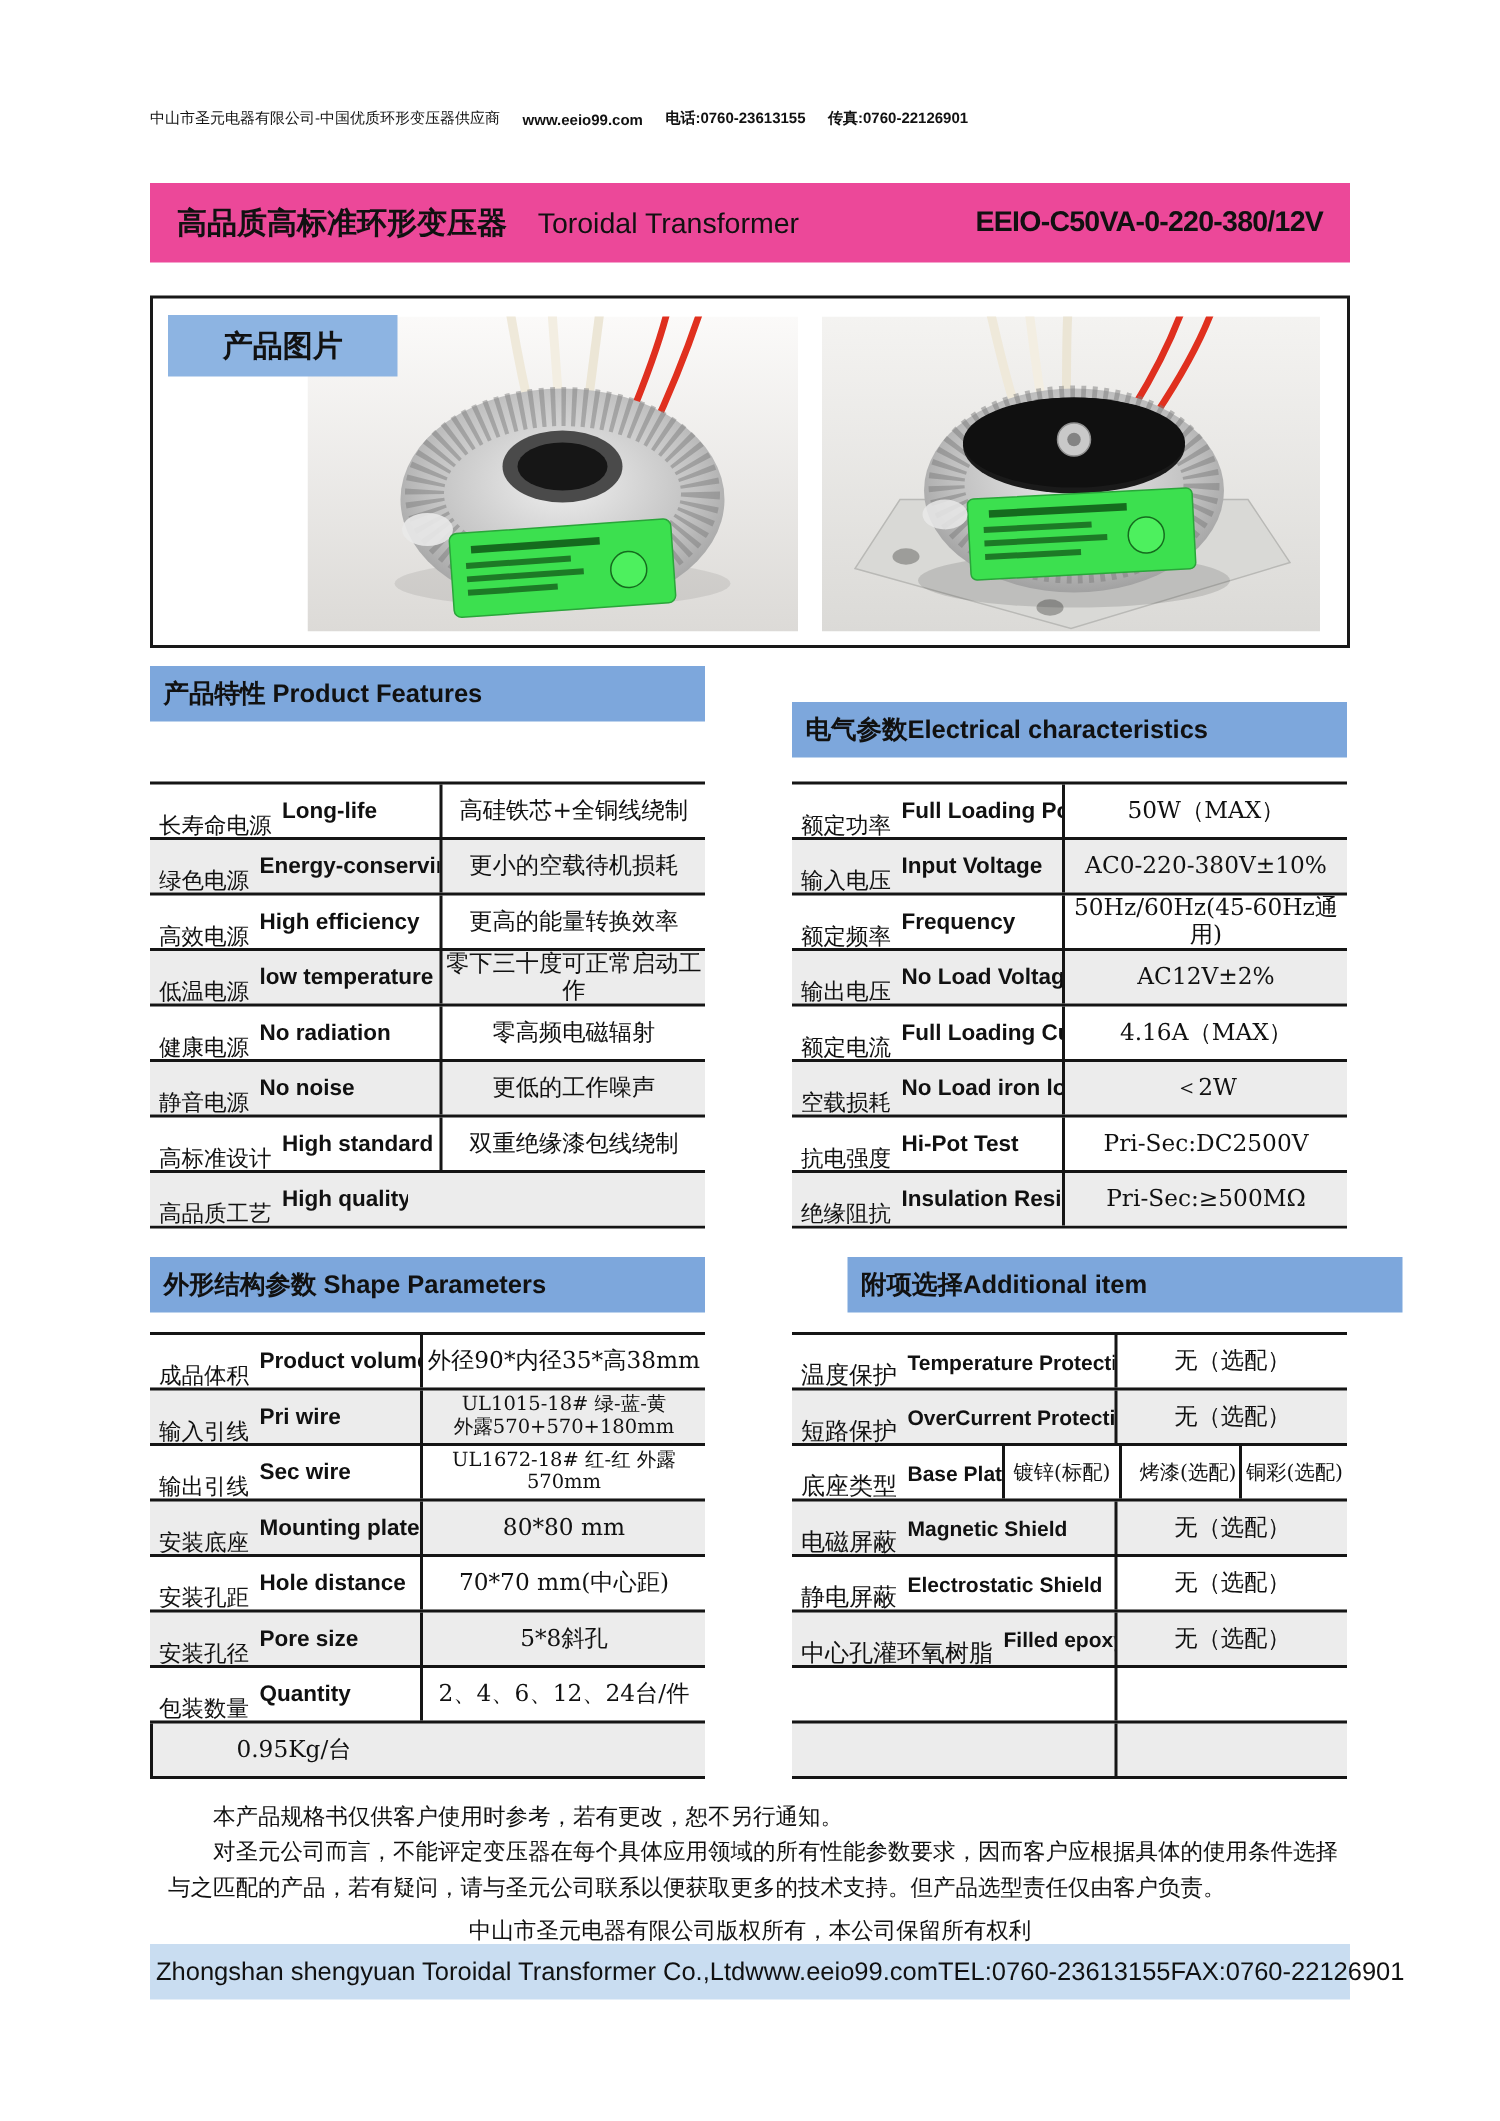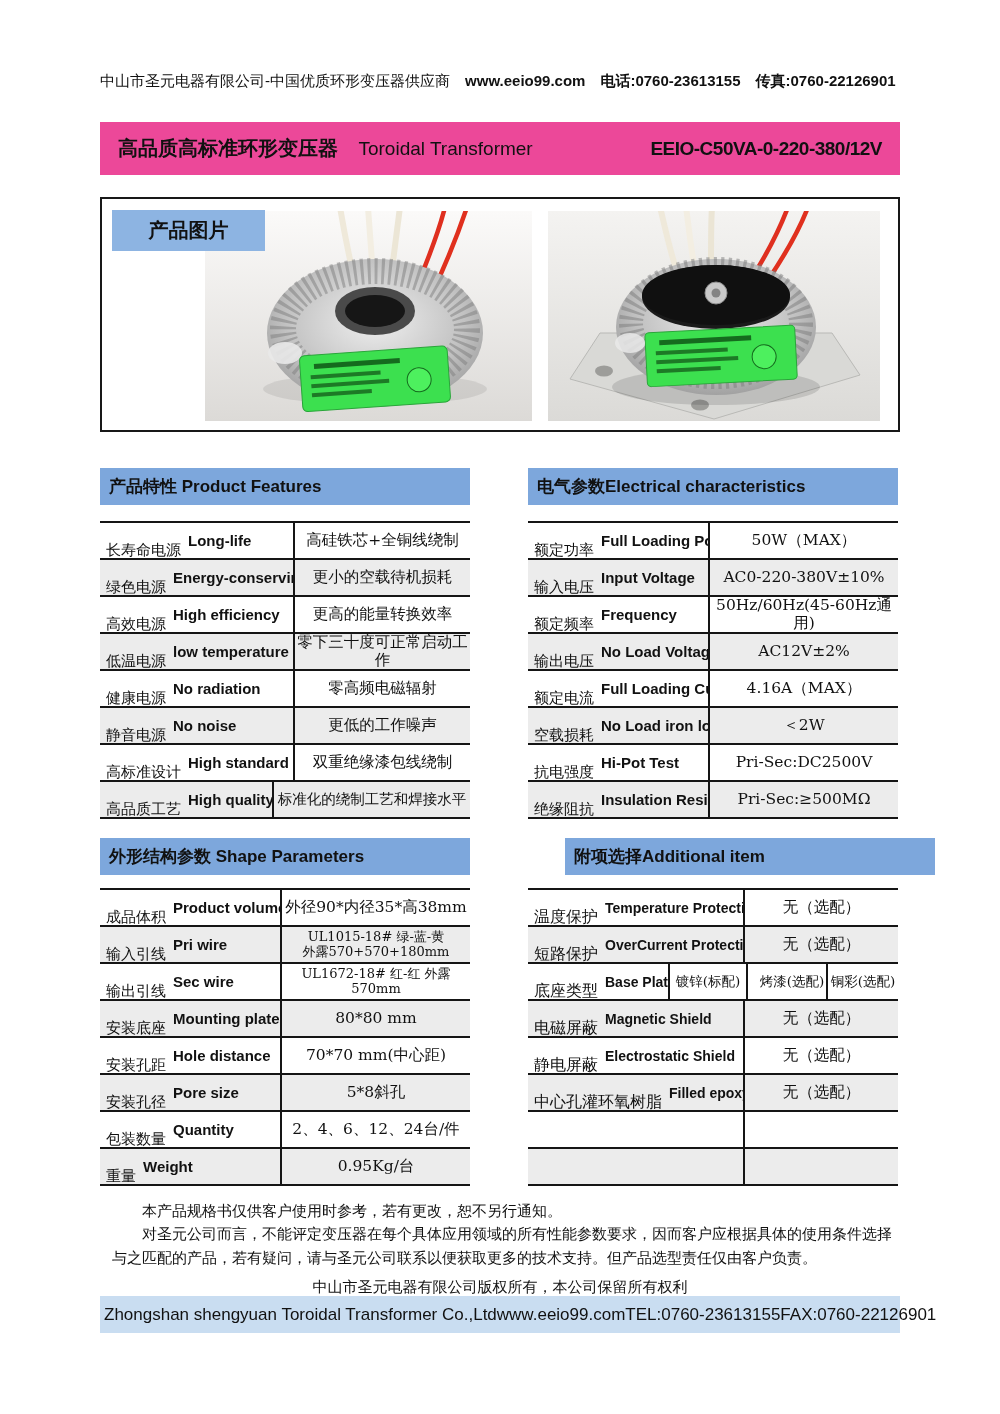--- a/index.html
+++ b/index.html
@@ -1,21 +1,21 @@
 <!DOCTYPE html>
 <html><head>
 <meta charset="utf-8">
 <style>
   html,body{margin:0;padding:0;background:#fff;}
   .page{position:relative;width:1000px;height:1414px;background:#ffffff;overflow:hidden;
         font-family:"Liberation Sans",sans-serif;color:#111;}
 
   
   .tophdr{position:absolute;left:100px;top:72px;width:800px;display:flex;gap:15px;
-          align-items:flex-start;white-space:nowrap;font-size:15px;}
+          align-items:flex-end;white-space:nowrap;font-size:10px;}
   .tophdr .cnpart{font-family:"DejaVu Serif",serif;}
   .tophdr .bpart{font-weight:600;}
 
   
   .titlebar{position:absolute;left:100px;top:122px;width:800px;height:53px;background:#ec4899;
             display:flex;align-items:center;justify-content:space-between;padding:0 18px;box-sizing:border-box;}
   .titlebar .tcn{font-size:20px;font-weight:700;}
   .titlebar .ten{font-size:19px;margin-left:16px;font-weight:400;}
   .titlebar .tmodel{font-size:19px;font-weight:700;letter-spacing:-0.5px;}
 
@@ -25,21 +25,21 @@
   .imglabel{position:absolute;left:10px;top:11px;width:153px;height:41px;background:#8db4e2;
             display:flex;align-items:center;justify-content:center;font-size:20px;font-weight:700;z-index:2;}
   .photo{position:absolute;top:12px;height:210px;z-index:1;}
   .photo.left{left:103px;width:327px;}
   .photo.right{left:446px;width:332px;}
   .photo svg{display:block;width:100%;height:100%;}
 
   
   .sec-header{position:absolute;width:370px;height:37px;background:#7da7dc;display:flex;align-items:center;
               padding-left:9px;box-sizing:border-box;font-size:17px;font-weight:700;}
-  #features-header{left:100px;top:468px;}
+  #features-header{left:100px;top:444px;}
   #electrical-header{left:528px;top:468px;}
   #shape-header{left:100px;top:838px;}
   #additional-header{left:528px;top:838px;margin-left:37px;}
 
   
   .table{position:absolute;width:370px;border-bottom:2px solid #151515;box-sizing:border-box;}
   #features-table{left:100px;top:521px;}
   #electrical-table{left:528px;top:521px;}
   #shape-table{left:100px;top:888px;}
   #additional-table{left:528px;top:888px;}
@@ -230,21 +230,20 @@
           <span class="cn">高标准设计</span>
           <span class="en">High standard</span>
         </div>
       <div class="cell val">双重绝缘漆包线绕制</div>
     </div>
     <div class="trow shift">
       <div class="cell label">
           <span class="cn">高品质工艺</span>
           <span class="en">High quality</span>
         </div>
-      <div class="cell val">标准化的绕制工艺和焊接水平</div>
     </div>
   </div>
 
   <div class="table" id="electrical-table">
     <div class="trow">
       <div class="cell label">
           <span class="cn">额定功率</span>
           <span class="en">Full Loading Power</span>
         </div>
       <div class="cell val">50W（MAX）</div>
@@ -345,24 +344,20 @@
       <div class="cell val">5*8斜孔</div>
     </div>
     <div class="trow">
       <div class="cell label">
           <span class="cn">包装数量</span>
           <span class="en">Quantity</span>
         </div>
       <div class="cell val">2、4、6、12、24台/件</div>
     </div>
     <div class="trow">
-      <div class="cell label">
-          <span class="cn">重量</span>
-          <span class="en">Weight</span>
-        </div>
       <div class="cell val">0.95Kg/台</div>
     </div>
   </div>
 
   <div class="table" id="additional-table">
     <div class="trow">
       <div class="cell label">
           <span class="cn">温度保护</span>
           <span class="en">Temperature Protection</span>
         </div>

